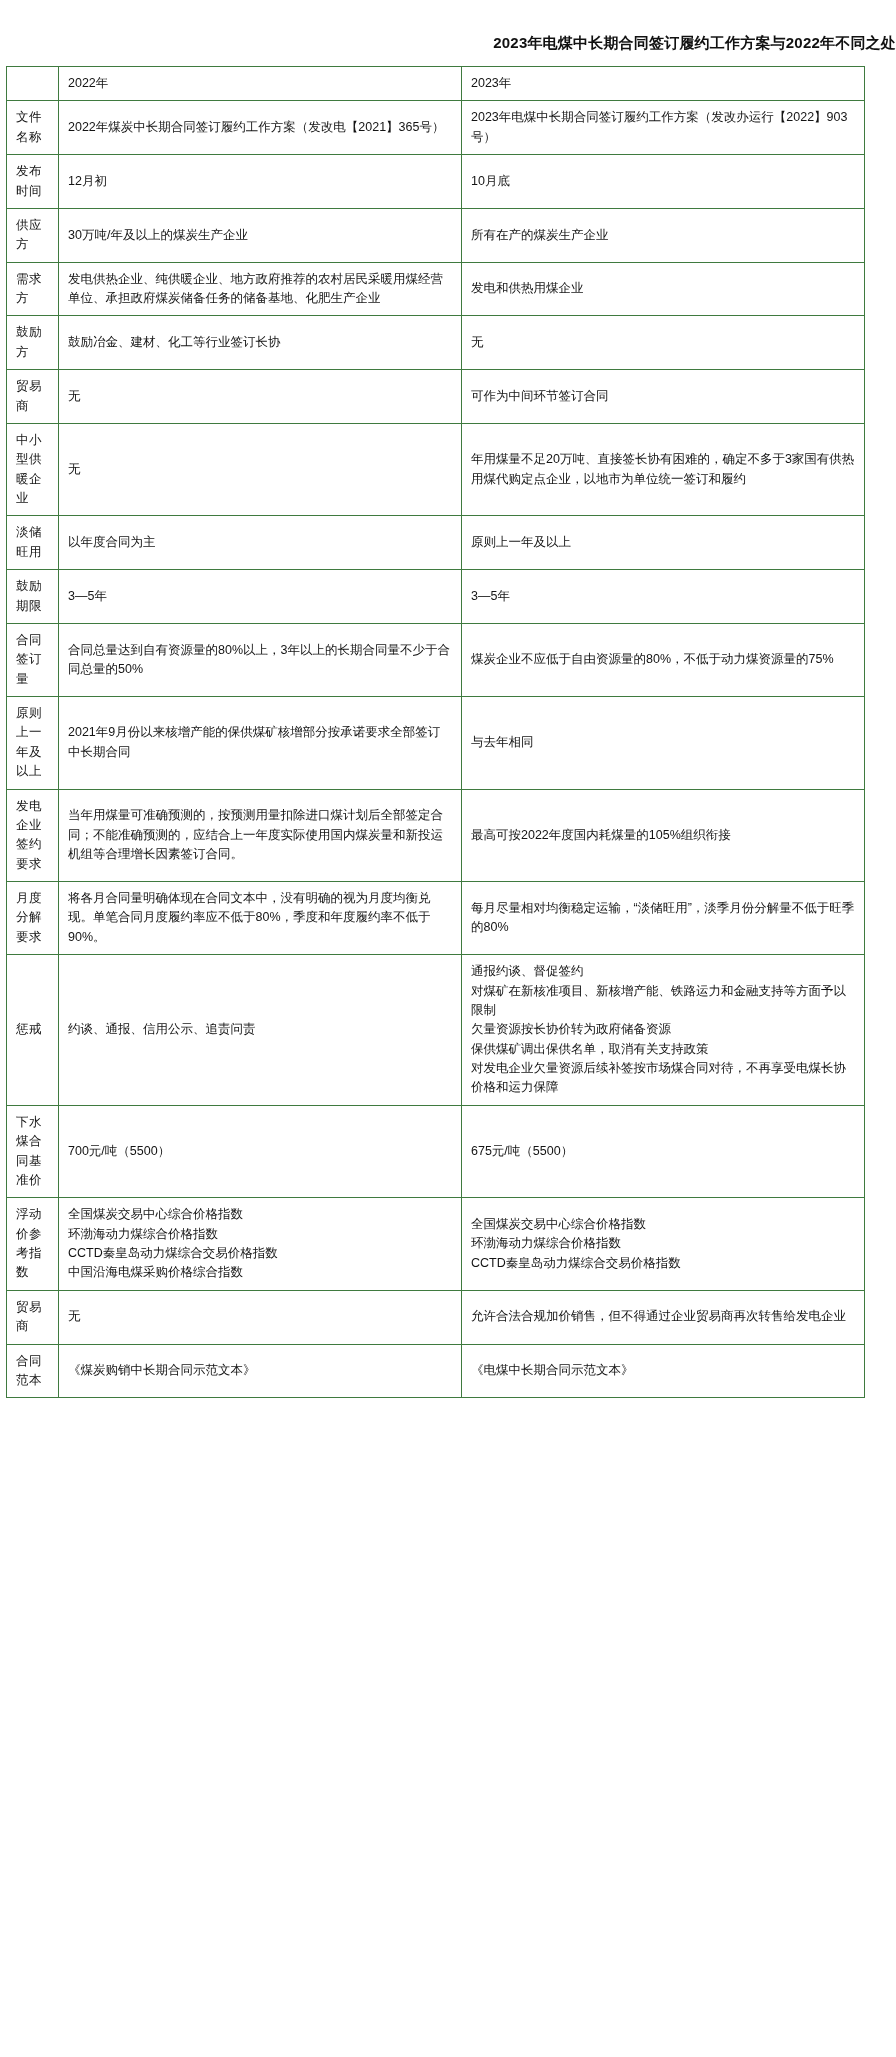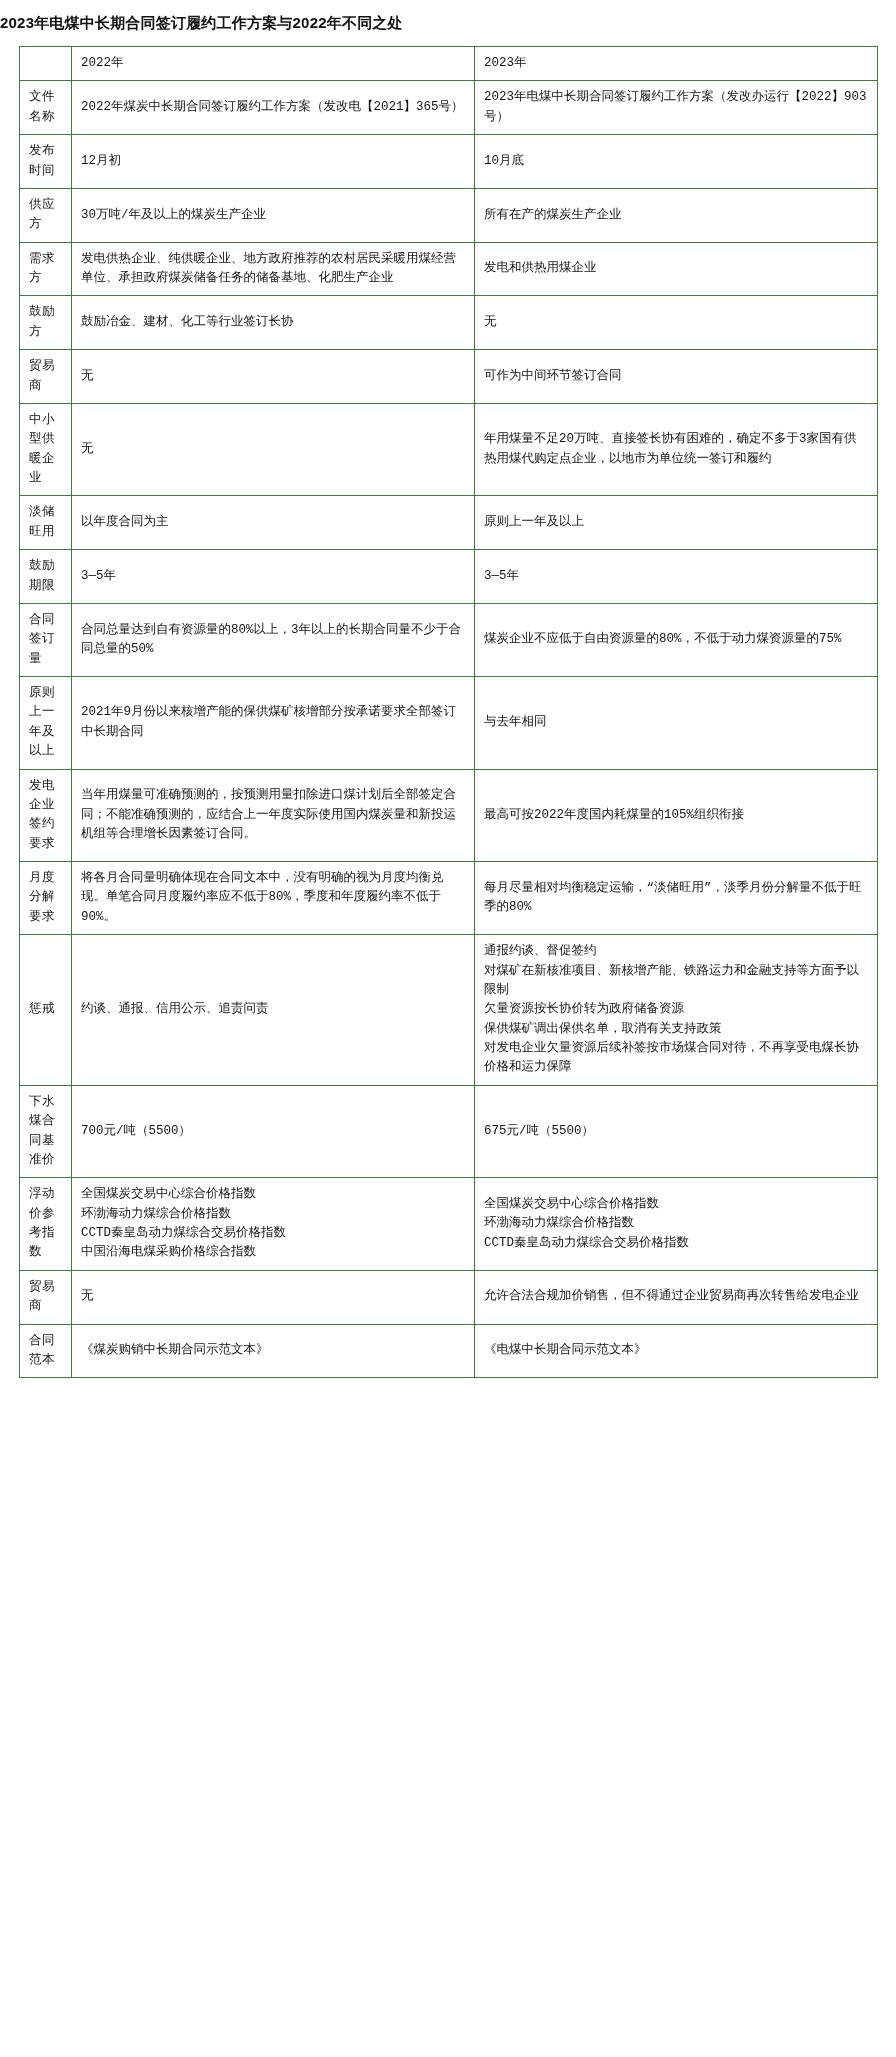--- a/index.html
+++ b/index.html
@@ -11,33 +11,33 @@
     width: 896px;
     font-family: "Liberation Sans", sans-serif;
     color: #1a1a1a;
   }
   .page {
     width: 896px;
     box-sizing: border-box;
     padding: 0;
   }
   .doc-title {
-    text-align: left;
+    text-align: right;
     font-size: 15px;
     font-weight: bold;
     color: #111111;
     padding: 14px 0 13px 0;
     letter-spacing: 0.2px;
+    margin-top: 20px;
   }
   table.compare {
     border-collapse: collapse;
     width: 858px;
-    margin: 0 19px 0 19px;
+    margin: 0 19px 0 6px;
     table-layout: fixed;
-    font-family: Liberation Mono, monospace;
   }
   table.compare td, table.compare th {
     border: 1px solid #3f7a3f;
     vertical-align: middle;
     font-size: 12.5px;
     line-height: 1.55;
     padding: 7px 9px;
     color: #141414;
     font-weight: normal;
   }

